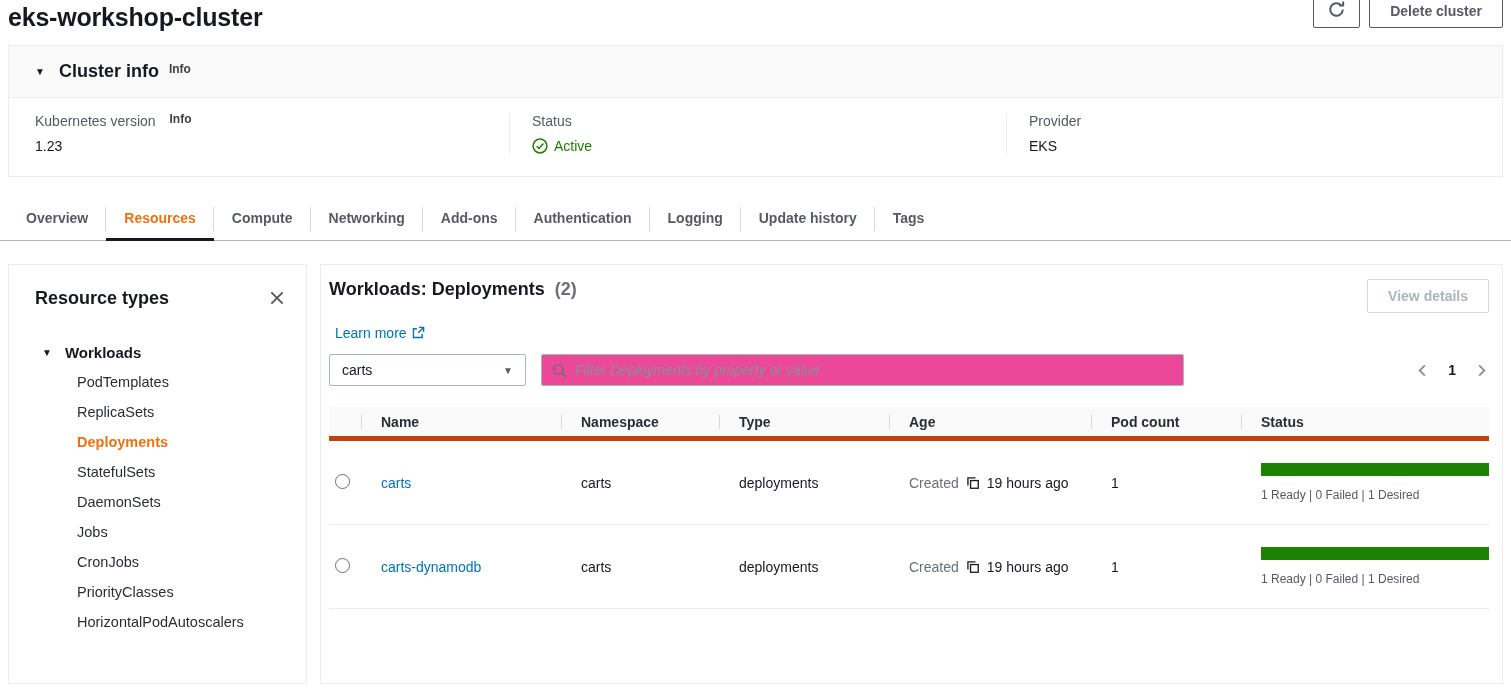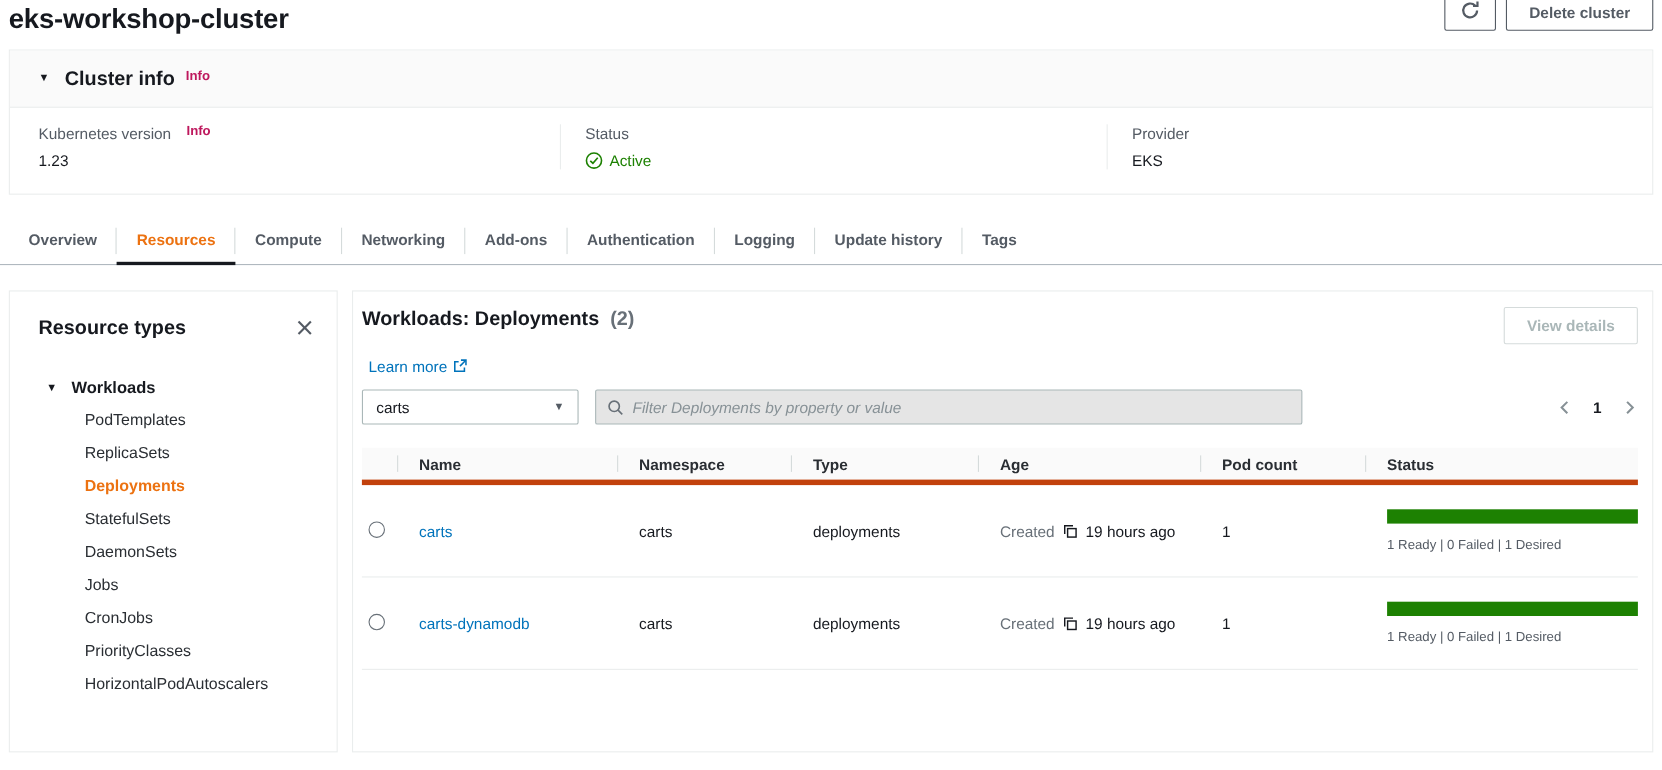--- a/index.html
+++ b/index.html
@@ -16,21 +16,21 @@
   .btn.text-btn { height: 34px; padding: 0 20px; }
   .btn.disabled { color: #aab7b8; border-color: #d5dbdb; cursor: default; }
 
   
   .card { background: #fff; border: 1px solid #eaeded; }
   .cluster-card { margin: 5px 8px 0 8px; }
   .cluster-card-header { background: #fafafa; border-bottom: 1px solid #eaeded;
     padding: 15px 20px 15px 26px; display: flex; align-items: center; }
   .tri { font-size: 10px; color: #16191f; cursor: pointer; }
   .cluster-card-title { font-size: 18px; font-weight: 700; margin-left: 14px; }
-  .info-link { color: #be185d; font-size: 12px; font-weight: 700; margin-left: 10px;
+  .info-link { color: #404040; font-size: 12px; font-weight: 700; margin-left: 10px;
     position: relative; top: -3px; text-decoration: none; cursor: pointer; }
   .cluster-card-body { display: flex; padding: 15px 0 22px 0; }
   .ci-col { padding-left: 22px; }
   .ci-col.c1 { width: 500px; padding-left: 26px; }
   .ci-col.c2 { width: 497px; border-left: 1px solid #eaeded; }
   .ci-col.c3 { flex: 1; border-left: 1px solid #eaeded; }
   .ci-label { font-size: 14px; color: #545b64; }
   .ci-value { font-size: 14px; margin-top: 9px; }
   .status-active { display: flex; align-items: center; gap: 6px; color: #1d8102; font-weight: 400; }
 
@@ -66,21 +66,21 @@
   .main-header .btn { margin-left: auto; }
   .main-desc { margin-top: 12px; font-size: 14px; display: flex; align-items: center; gap: 6px; }
   .learn-more { color: #0073bb; text-decoration: none; margin-left: 6px; cursor: pointer;
     display: inline-flex; align-items: center; gap: 4px; }
 
   .filter-row { margin-top: 13px; display: flex; align-items: center; }
   .dropdown { width: 197px; height: 32px; border: 1px solid #aab7b8; border-radius: 2px;
     display: flex; align-items: center; padding: 0 12px; font-size: 14px; cursor: pointer; background: #fff; }
   .dropdown-caret { margin-left: auto; font-size: 10px; color: #545b64; }
   .searchbox { width: 643px; height: 32px; border: 1px solid #aab7b8; border-radius: 2px;
-    display: flex; align-items: center; padding: 0 10px; margin-left: 15px; background: #e5e5e5; }
+    display: flex; align-items: center; padding: 0 10px; margin-left: 15px; background: #ec4899; }
   .searchbox input { border: none; outline: none; flex: 1; margin-left: 8px; font-size: 14px;
     font-family: inherit; color: #16191f; background: transparent; }
   .searchbox input::placeholder { font-style: italic; color: #879196; }
   .pagination { margin-left: auto; display: flex; align-items: center; gap: 14px; }
   .page-num { font-size: 14px; font-weight: 700; padding: 0 4px; cursor: pointer; }
   .pg-btn { background: none; border: none; cursor: pointer; display: flex; align-items: center; }
 
   
   .table { margin-top: 21px; }
   .thead { display: flex; background: #fafafa; border-bottom: 5px solid #c2410c; height: 34px;

